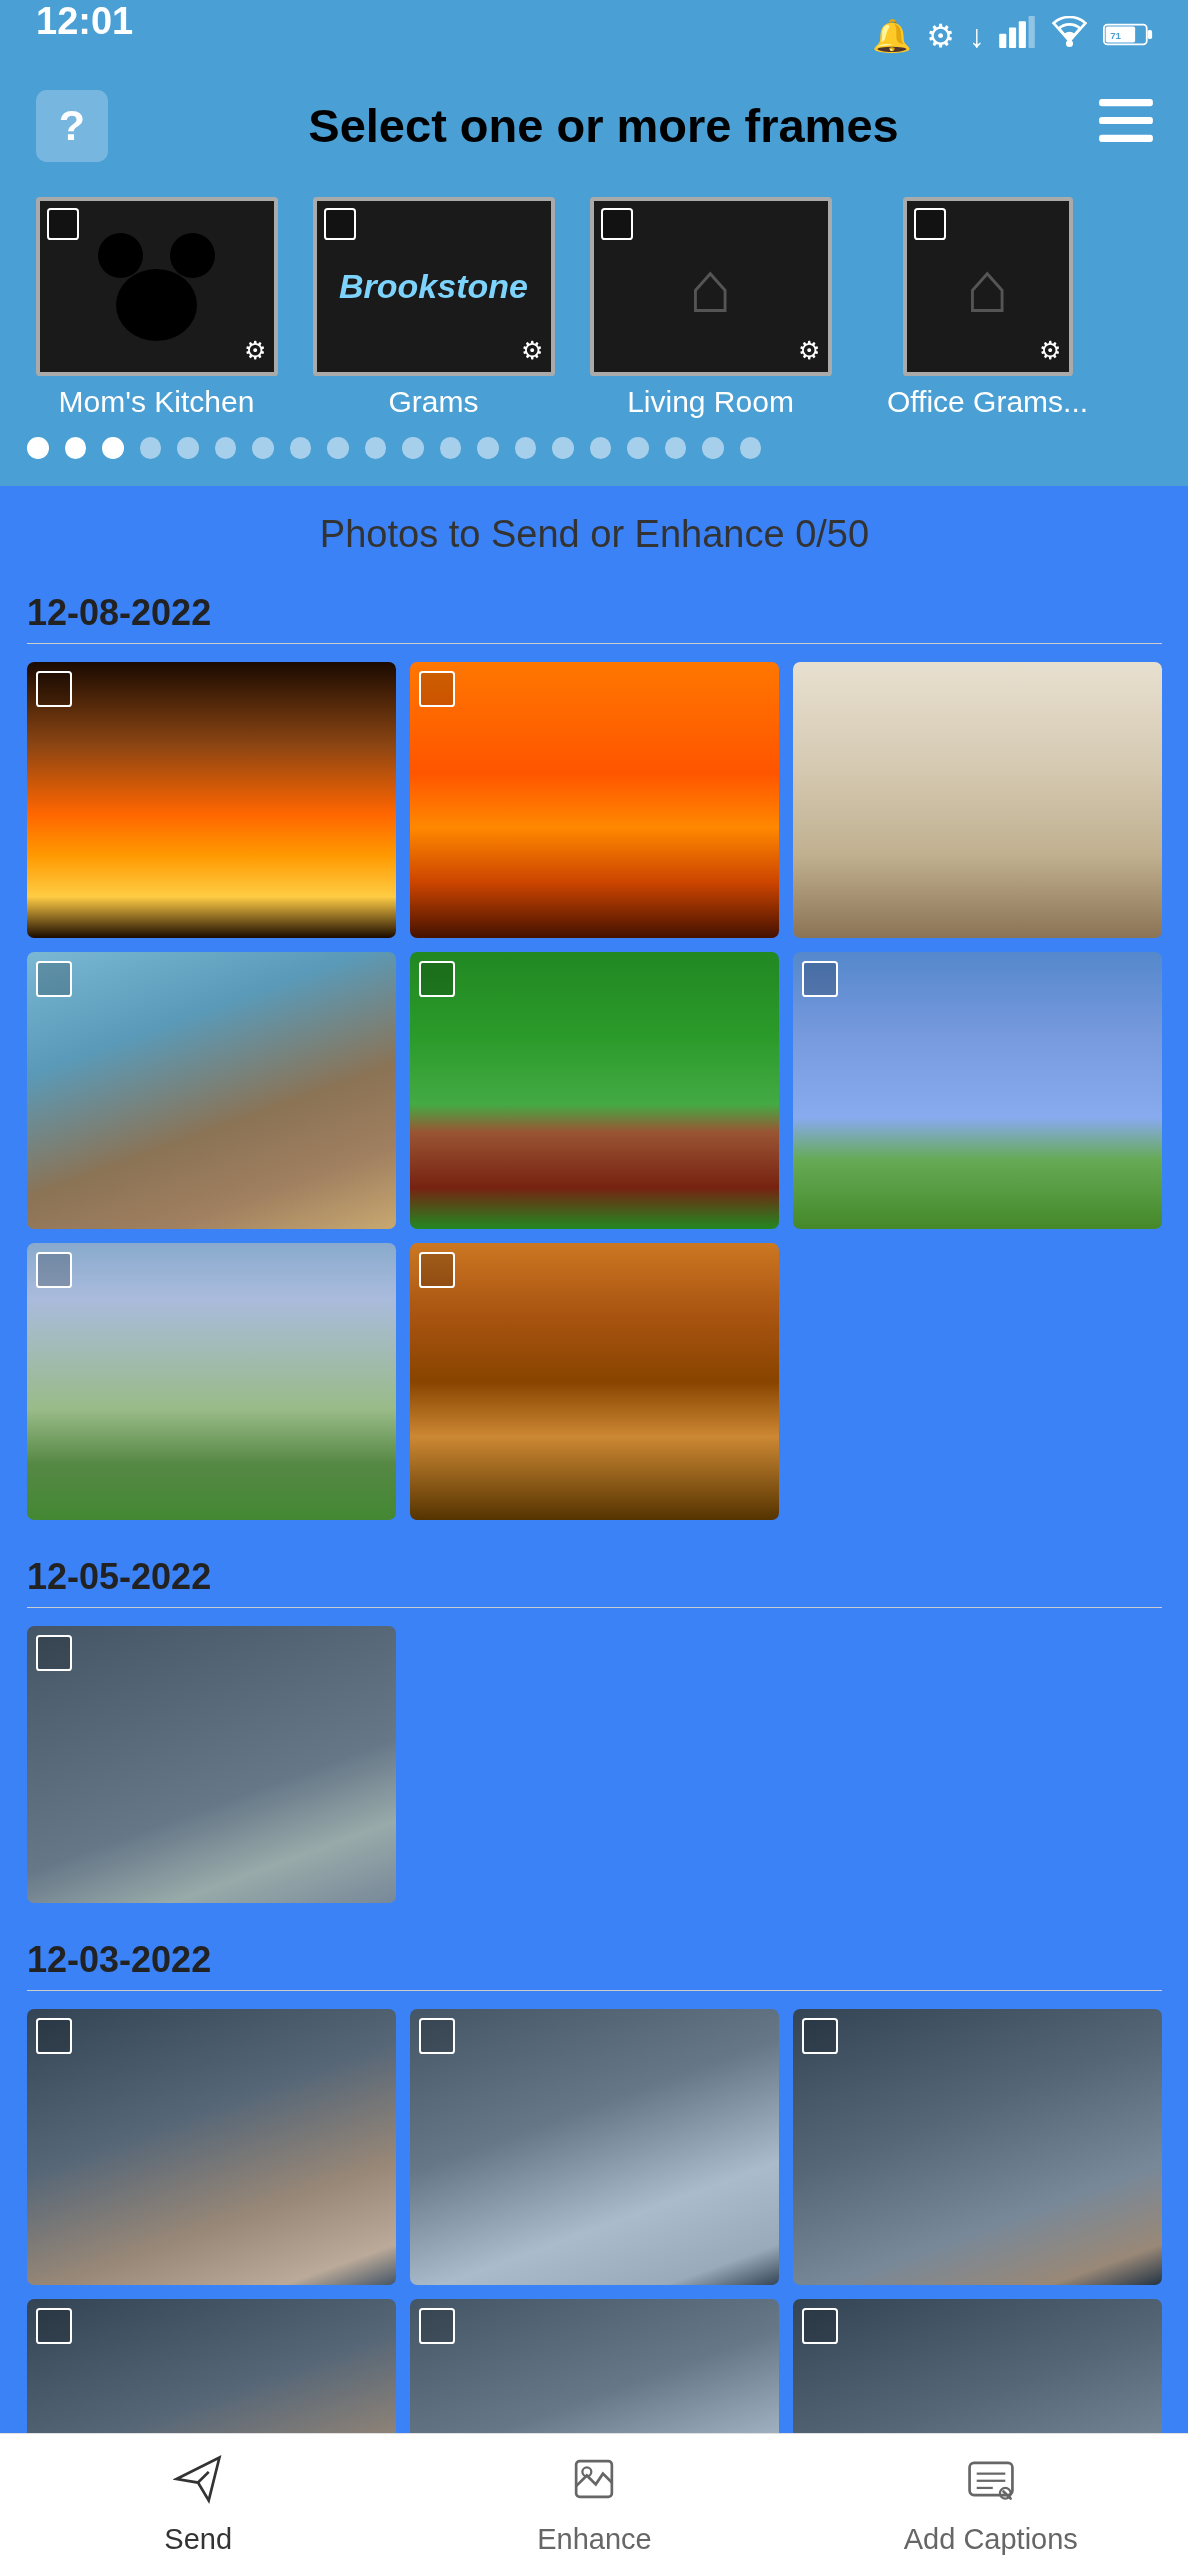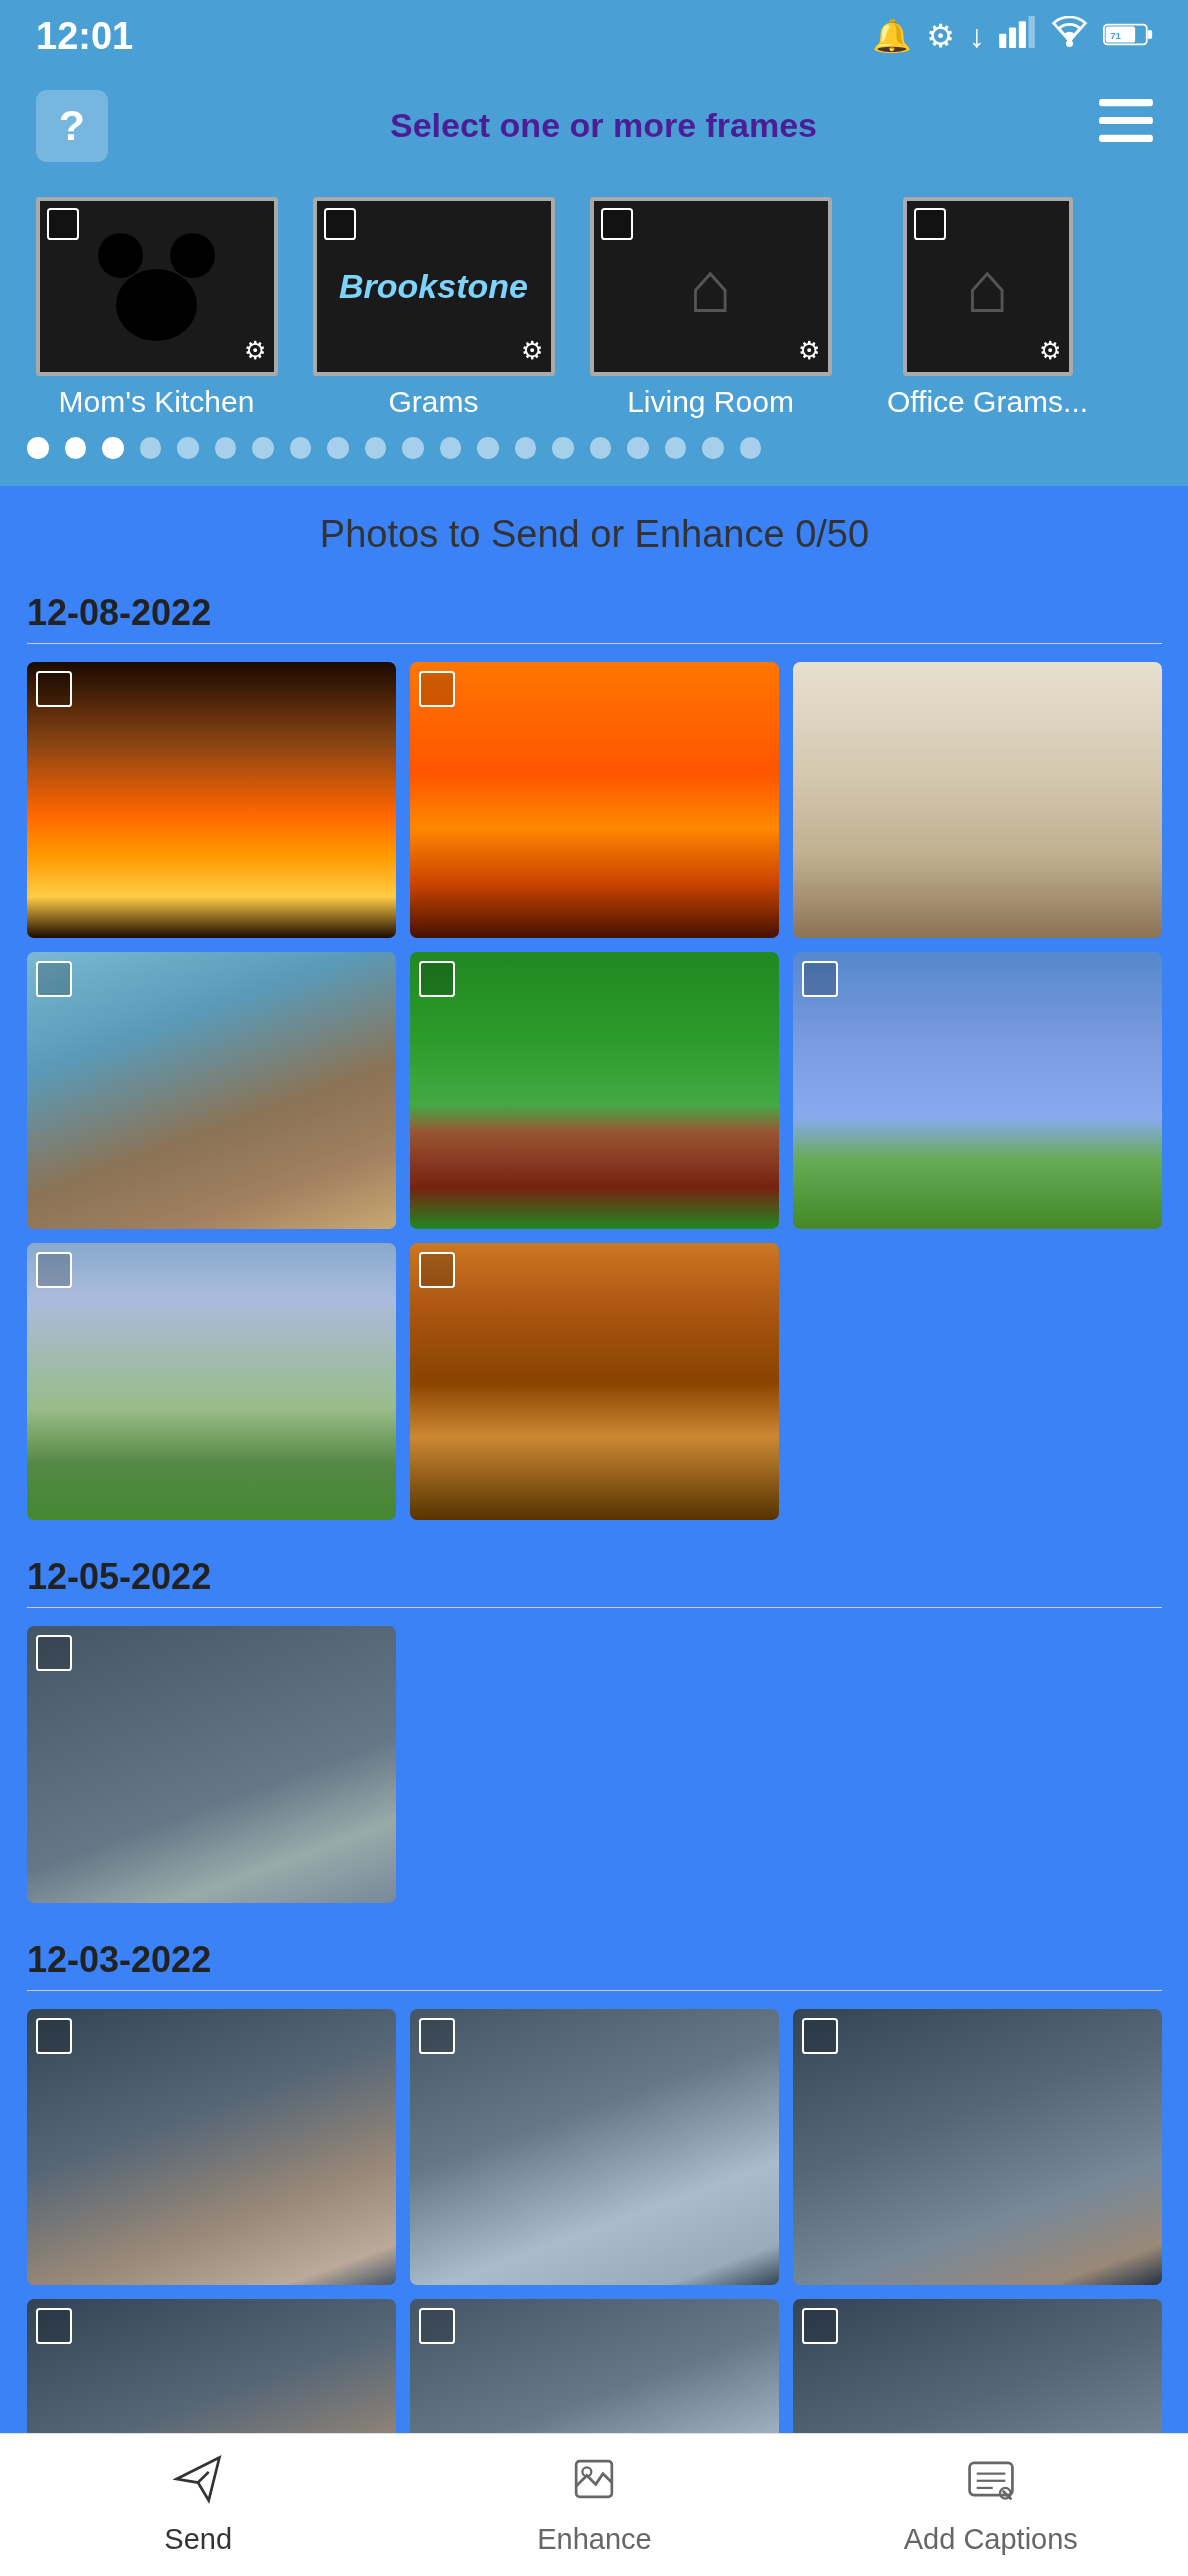--- a/index.html
+++ b/index.html
@@ -15,21 +15,20 @@
       min-height: 2576px;
       overflow-x: hidden;
       position: relative;
     }
 
     
     .status-bar {
       background: #4a9fd4;
       display: flex;
       justify-content: space-between;
-      align-items: center;
       padding: 0 36px;
       height: 72px;
     }
 
     .status-time {
       font-size: 38px;
       font-weight: 600;
       color: white;
     }
 
@@ -61,23 +60,23 @@
       border-radius: 10.7px;
       display: flex;
       align-items: center;
       justify-content: center;
       color: white;
       font-size: 39px;
       font-weight: bold;
     }
 
     .header-title {
-      font-size: 34px;
+      font-size: 47px;
       font-weight: 600;
-      color: #4c1d95;
+      color: #000000;
     }
 
     .header-menu {
       color: white;
       font-size: 47px;
     }
 
     
     .frames-container {
       background: #4a9fd4;

